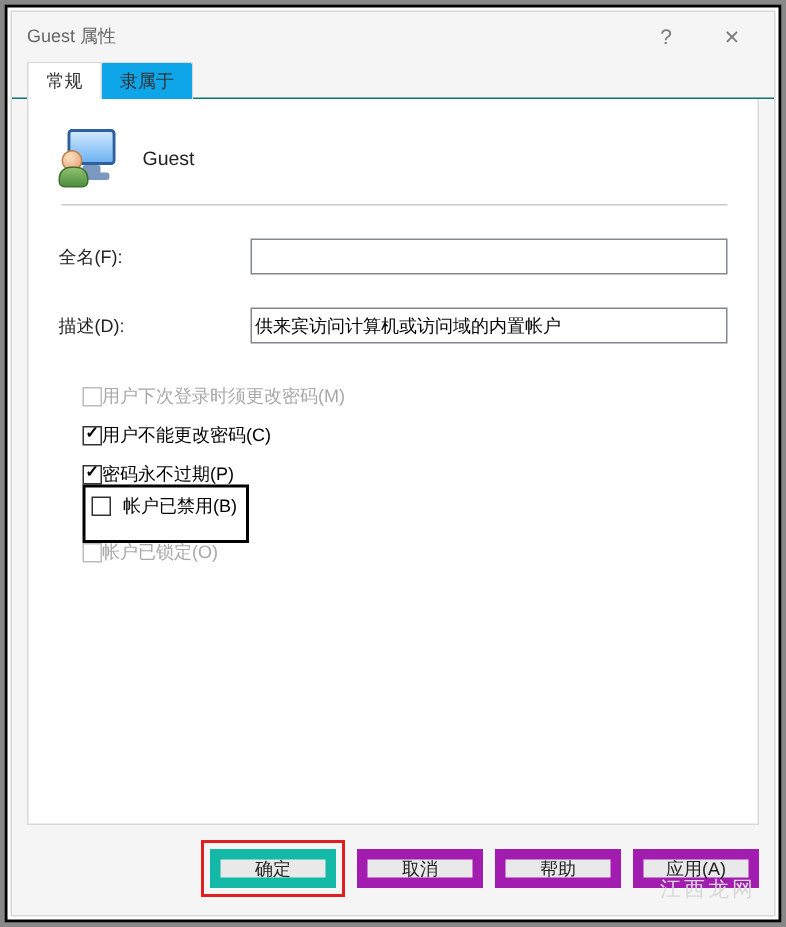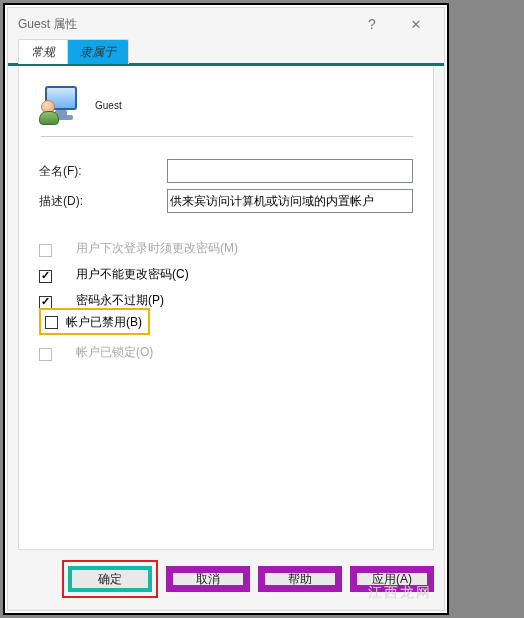--- a/index.html
+++ b/index.html
@@ -7,21 +7,21 @@
     font-family: "Microsoft YaHei", "Segoe UI", Arial, sans-serif;
     font-size: 12px;
     background: #888;
     width: 524px;
     height: 618px;
     position: relative;
   }
   .frame {
     position: absolute;
     left: 3px; top: 3px;
-    width: 446px; height: 612px;
+    width: 518px; height: 612px;
     border: 2px solid #000;
     background: #fff;
   }
   .dialog {
     position: absolute;
     left: 2px; top: 2px; right: 2px; bottom: 2px;
     background: #f5f5f5;
     border: 1px solid #d9d9d9;
     display: flex;
     flex-direction: column;
@@ -37,25 +37,24 @@
   .titlebar .spacer { flex: 1; }
   .titlebar .ctl {
     width: 44px; height: 30px;
     display: flex; align-items: center; justify-content: center;
     color: #7a7a7a; font-size: 14px;
   }
   .titlebar .ctl.close { font-size: 13px; }
   .tabstrip {
     display: flex;
     padding: 0 10px;
-    border-bottom: 3px solid #0f766e;
+    border-bottom: 1px solid #0f766e;
     height: 26px;
     align-items: flex-end;
     position: relative;
-    font-style: italic;
   }
   .tab {
     height: 25px;
     padding: 0 12px;
     border: 1px solid #d9d9d9;
     border-bottom: none;
     background: #0ea5e9;
     display: flex; align-items: center;
     position: relative;
     top: 1px;
@@ -112,76 +111,77 @@
     border-radius: 50%;
     border: 1px solid #c08050;
   }
   .usericon .body {
     position: absolute; left: 0px; top: 27px;
     width: 20px; height: 14px;
     background: linear-gradient(#8fc06f,#4f8f3f);
     border-radius: 8px 8px 4px 4px;
     border: 1px solid #3f7030;
   }
-  .username { font-size: 10px; color: #222; }
+  .username { font-size: 13px; color: #222; }
   .hr {
     height: 1px;
     background: #c9c9c9;
     margin: 10px 0 22px 2px;
   }
   .formrow {
     display: flex; align-items: center;
-    margin-bottom: 6px;
+    margin-bottom: 22px;
   }
   .formrow .lbl {
     width: 128px;
     color: #222;
   }
   .formrow .field {
     flex: 1;
     height: 24px;
     border: 1px solid #828790;
     background: #fff;
     padding: 2px 2px;
     font: inherit;
     color: #000;
   }
   .checks { margin-top: 18px; }
   .checkrow {
-    display: flex; align-items: flex-end;
-    gap: 24px;
+    display: flex; align-items: center;
+    gap: 0;
     height: 26px;
+    margin-left: 16px;
   }
   .checkrow.disabled { color: #a8a8a8; }
   .cb {
     width: 13px; height: 13px;
     border: 1px solid #333;
     background: #fff;
     display: inline-flex; align-items: center; justify-content: center;
     font-size: 11px; line-height: 1;
   }
   .checkrow.disabled .cb { border-color: #bdbdbd; }
   .cb.checked::after { content: "✓"; color: #000; font-weight: bold; transform: translateY(-1px); }
-  .redbox { border: 2px solid #eab308; padding: 4px 6px 2px 4px; display: inline-flex; }
+  .redbox { border: 2px solid #000000; padding: 4px 6px 14px 4px; display: inline-flex; }
   .redcheckwrap { display:inline-flex; align-items:center; gap:8px; }
   .buttons {
     display: flex;
     justify-content: flex-end;
     gap: 8px;
     padding: 0 10px 12px 10px;
   }
   .btn {
     width: 84px; height: 26px;
     background: #e9e9e9;
     border: 7px solid #a21caf;
     display: flex; align-items: center; justify-content: center;
     color: #222;
     font: inherit;
   }
-  .btn.default { border: 4px solid #14b8a6; text-align: right; }
+  .btn.default { border: 7px solid #14b8a6; text-align: right; }
   .okwrap { border: 2px solid #e02020; padding: 4px; }
   .buttons-row { display:flex; align-items:center; gap:8px; }
   .watermark {
     position: absolute;
     right: 12px; bottom: 8px;
     color: #d8d8d8;
     font-size: 14px;
     letter-spacing: 2px;
     pointer-events: none;
   }

